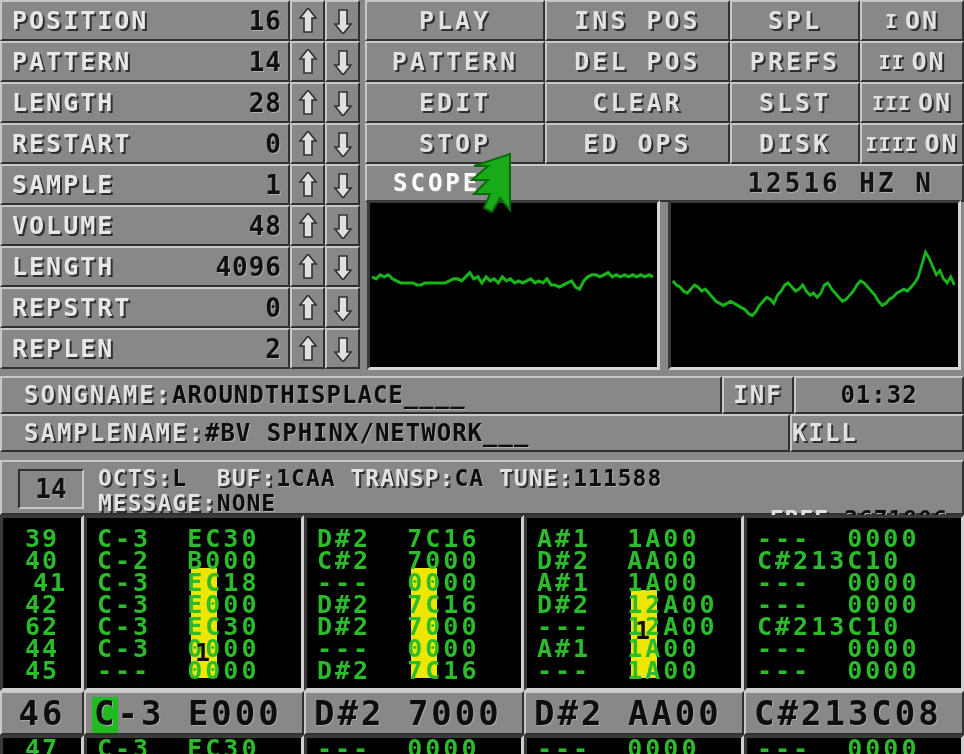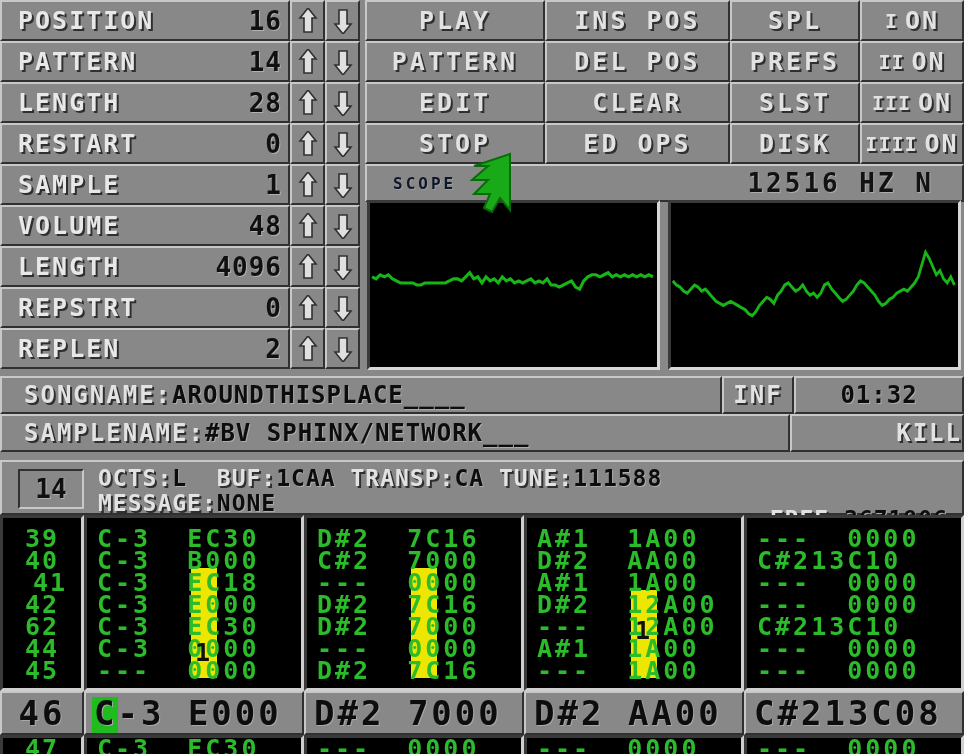--- a/index.html
+++ b/index.html
@@ -16,21 +16,21 @@
   .prow{
     position:relative;height:41px;box-sizing:border-box;
     border-top:2px solid #c8c8c8;
     border-bottom:2px solid #303030;
     border-left:2px solid #c8c8c8;
     border-right:2px solid #303030;
     background:#888888;
     display:flex;align-items:center;
   }
   .plabel{
-    flex:0 0 auto;padding-left:16px;
+    flex:0 0 auto;padding-left:10px;
     color:#e8e8e8;font-weight:bold;font-size:25px;letter-spacing:2px;
     text-shadow:2px 2px 0 #2f2f2f;white-space:nowrap;
   }
   .pvalue{
     flex:1 1 auto;text-align:right;padding-right:6px;
     color:#101010;font-weight:bold;font-size:26px;letter-spacing:1px;
     text-shadow:1px 1px 0 #b0b0b0;
   }
 
   
@@ -63,21 +63,21 @@
 
   
   .scopebar{
     position:absolute;left:365px;top:164px;width:599px;height:38px;
     box-sizing:border-box;background:#888888;
     border-top:2px solid #c8c8c8;border-left:2px solid #c8c8c8;
     border-right:2px solid #303030;border-bottom:2px solid #303030;
     display:flex;align-items:center;
   }
   .scopelabel{
-    padding-left:26px;color:#0f172a;font-weight:bold;font-size:16px;
+    padding-left:26px;color:#ffffff;font-weight:bold;font-size:24px;
     letter-spacing:3px;text-shadow:1px 1px 0 #9e9e9e;
   }
   .hztxt{
     margin-left:auto;padding-right:28px;color:#121212;font-weight:bold;
     font-size:26px;letter-spacing:3px;text-shadow:1px 1px 0 #ababab;
   }
 
   
   .scopes{position:absolute;left:367px;top:200px;width:594px;height:170px;display:flex;gap:8px;}
   .scopebox{
@@ -412,21 +412,21 @@
     <span class="namekey" style="padding-left:0;">INF</span>
   </div>
   <div class="namebar" style="left:794px;top:376px;width:170px;justify-content:center;">
     <span class="nameval">01:32</span>
   </div>
 
   <div class="namebar" style="top:414px;width:790px;">
     <span class="namekey">SAMPLENAME:</span>
     <span class="nameval">#BV SPHINX/NETWORK___</span>
   </div>
-  <div class="namebar" style="left:790px;top:414px;width:174px;justify-content:flex-end;">
+  <div class="namebar" style="left:790px;top:414px;width:174px;justify-content:flex-start;">
     <span class="namekey" style="padding-left:0;">KILL</span>
   </div>
 
   <div class="infopanel">
     <div class="patbox">14</div>
 
     <div class="infoline l1"><span class="ik">OCTS:</span><span class="iv">L</span><span class="ik">  </span><span class="ik">BUF:</span><span class="iv">1CAA</span><span class="ik"> </span><span class="ik">TRANSP:</span><span class="iv">CA</span><span class="ik"> </span><span class="ik">TUNE:</span><span class="iv">111588</span></div>
 
     <div class="infoline l2"><span class="ik">MESSAGE:</span><span class="iv">NONE</span></div>
 
@@ -441,21 +441,21 @@
           <div class="prow-txt" style="top: 54px; margin-left: 8px;">41</div>
           <div class="prow-txt" style="top: 76px;">42</div>
           <div class="prow-txt" style="top: 98px;">62</div>
           <div class="prow-txt" style="top: 120px;">44</div>
           <div class="prow-txt" style="top: 142px;">45</div>
         </div>
         <div class="pcol c1">
           <div class="hl" style="left: 104px; top: 50px; height: 110px;"></div>
           <div class="hl-num" style="left: 108px; top: 120px;">1</div>
           <div class="prow-txt" style="top: 10px; z-index: 2;">C-3  EC30</div>
-          <div class="prow-txt" style="top: 32px; z-index: 2;">C-3  B000</div>
+          <div class="prow-txt" style="top: 32px; z-index: 2;">C-2  B000</div>
           <div class="prow-txt" style="top: 54px; z-index: 2;">C-3  EC18</div>
           <div class="prow-txt" style="top: 76px; z-index: 2;">C-3  E000</div>
           <div class="prow-txt" style="top: 98px; z-index: 2;">C-3  EC30</div>
           <div class="prow-txt" style="top: 120px; z-index: 2;">C-3  0000</div>
           <div class="prow-txt" style="top: 142px; z-index: 2;">---  0000</div>
         </div>
         <div class="pcol c2">
           <div class="hl" style="left: 104px; top: 50px; height: 110px;"></div>
           <div class="prow-txt" style="top: 10px; z-index: 2;">D#2  7C16</div>
           <div class="prow-txt" style="top: 32px; z-index: 2;">C#2  7000</div>

